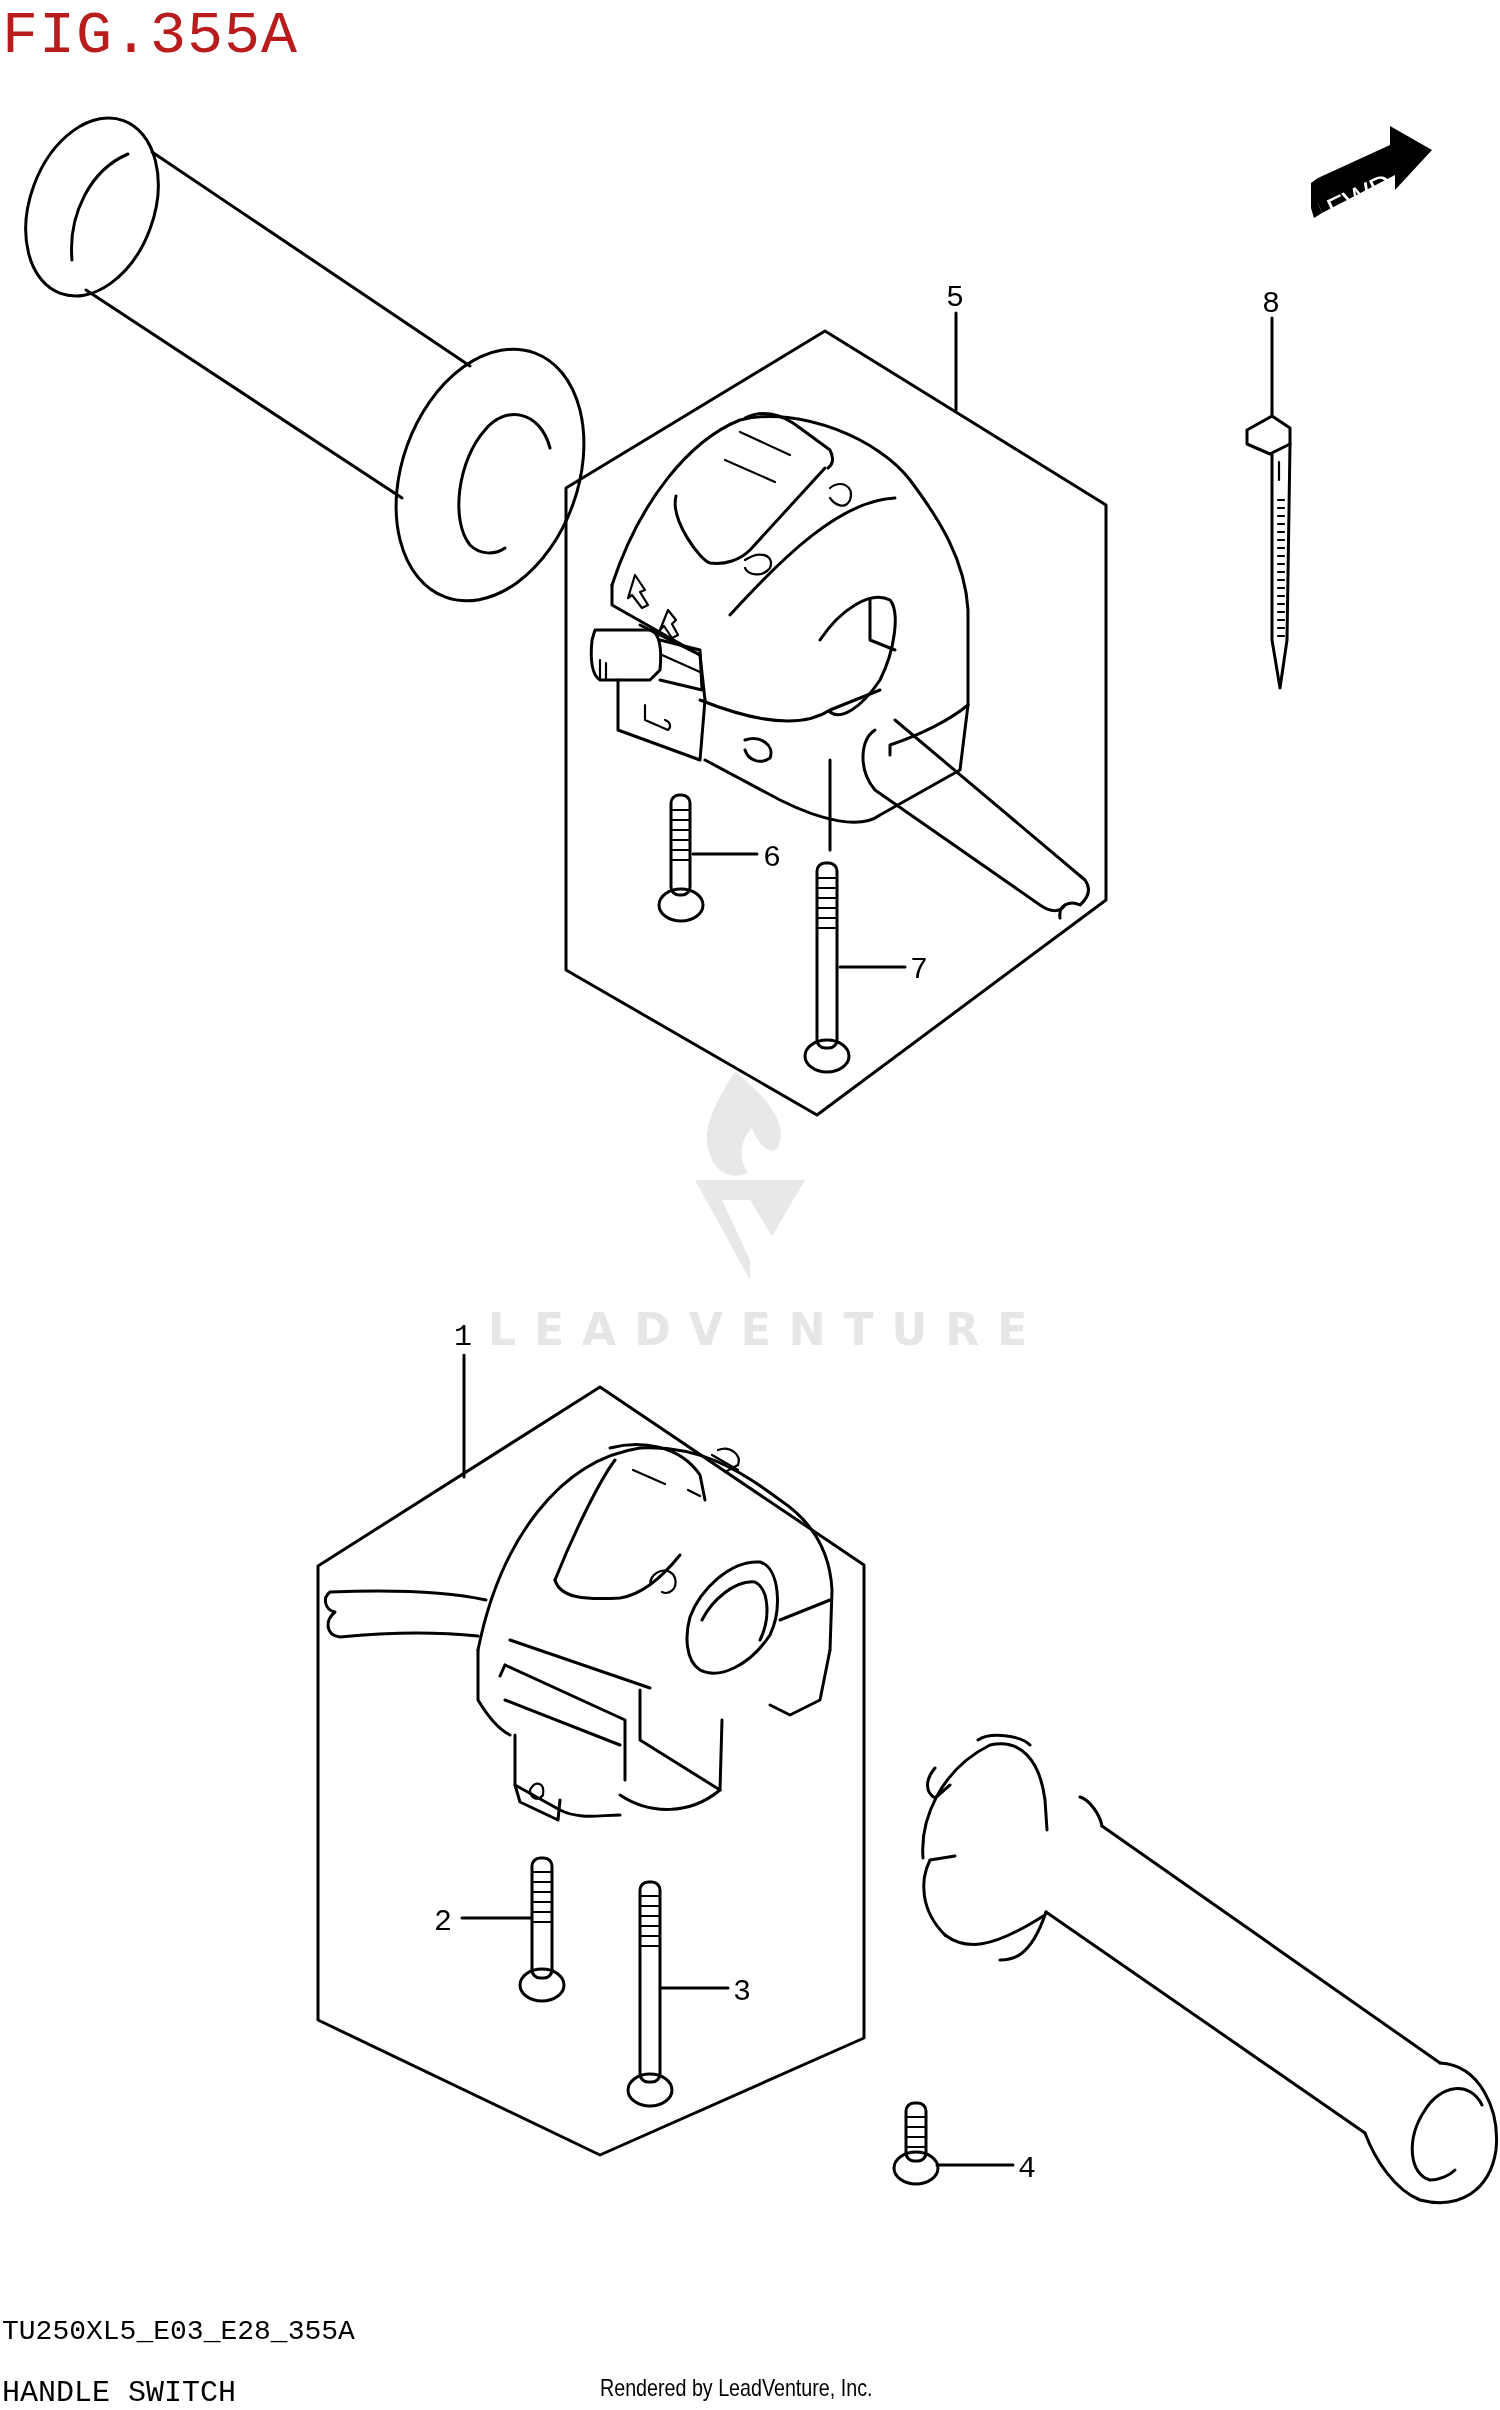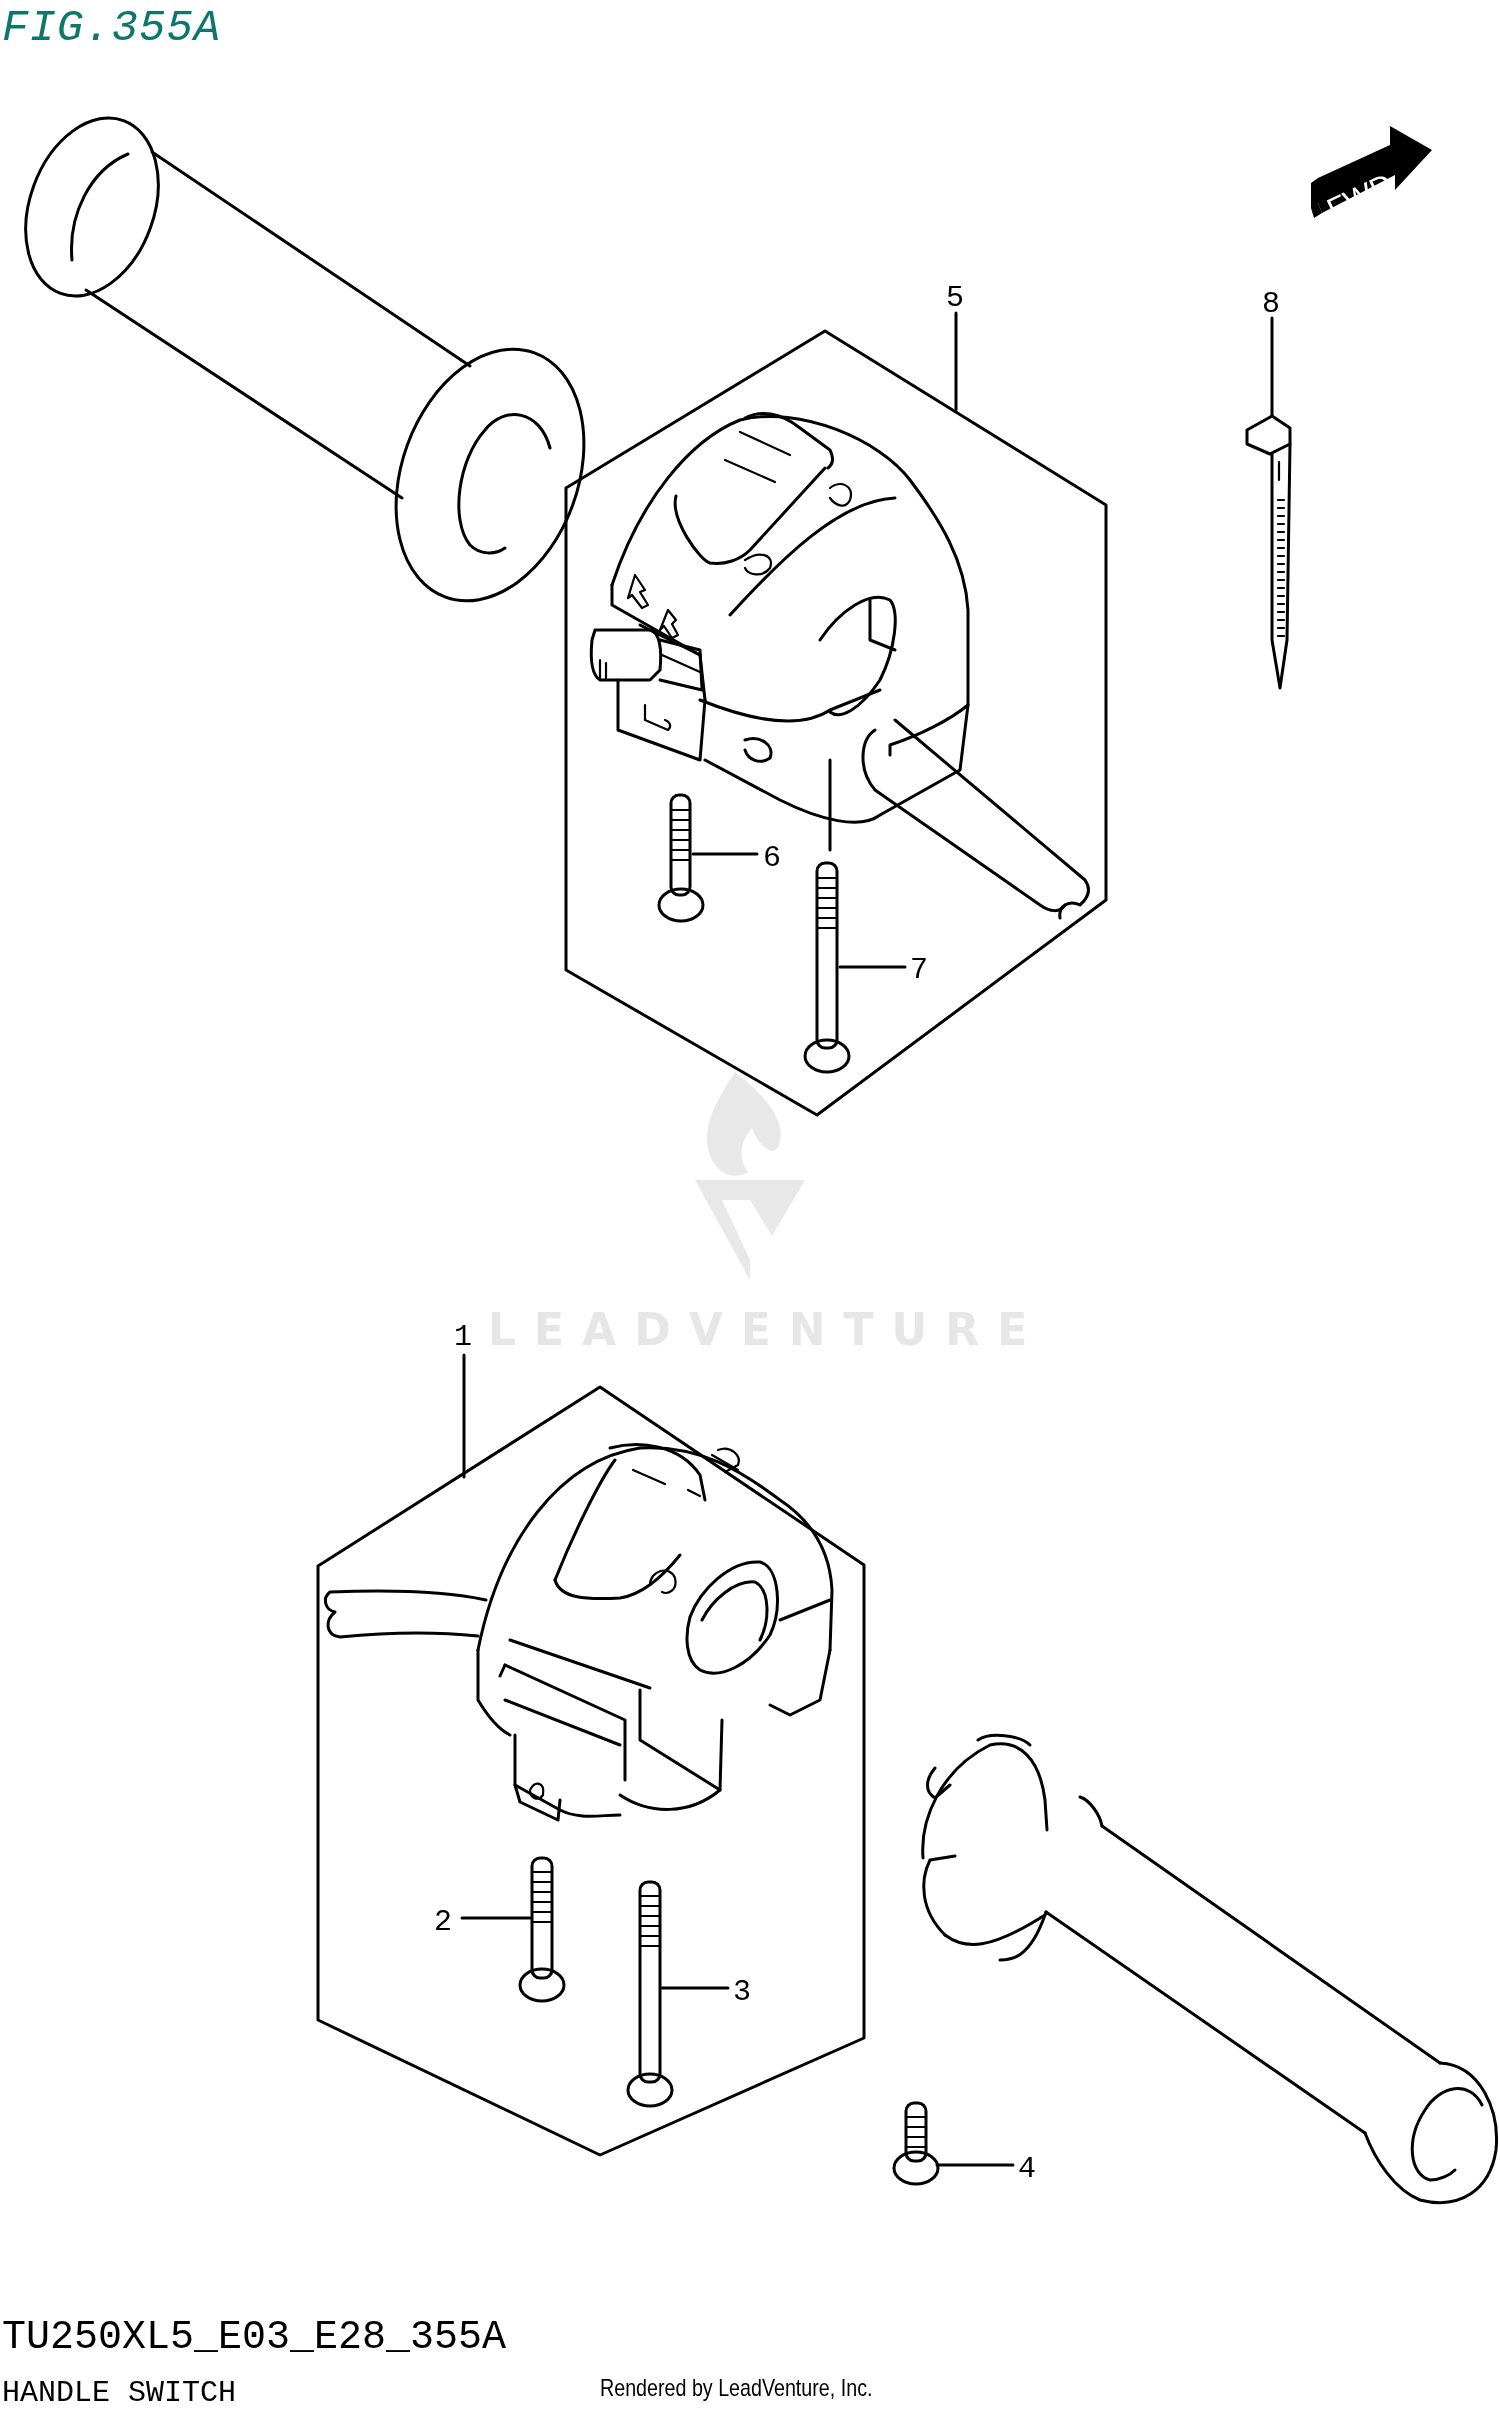--- a/index.html
+++ b/index.html
@@ -1,18 +1,18 @@
 <!DOCTYPE html>
 <html><head>
 <meta charset="utf-8">
 <style>
   html, body { margin: 0; padding: 0; background: #ffffff; }
   body { width: 1500px; height: 2410px; position: relative; overflow: hidden; font-family: "Liberation Mono", monospace; }
-  .fig-title { position: absolute; left: 2px; top: 6px; font-family: "Liberation Mono", "DejaVu Sans Mono", monospace; font-size: 44px; color: #0f766e; letter-spacing: 1px; line-height: 1; font-style: italic; }
-  .code-label { position: absolute; left: 2px; top: 2318px; font-family: "Liberation Mono", monospace; font-size: 40px; color: #000; line-height: 1; }
+  .fig-title { position: absolute; left: 2px; top: 6px; font-family: "Liberation Mono", "DejaVu Sans Mono", monospace; font-size: 60px; color: #b91c1c; letter-spacing: 1px; line-height: 1; }
+  .code-label { position: absolute; left: 2px; top: 2318px; font-family: "Liberation Mono", monospace; font-size: 28px; color: #000; line-height: 1; }
   .name-label { position: absolute; left: 2px; top: 2366px; font-family: "Liberation Mono", monospace; font-size: 30px; color: #000; line-height: 1; margin-top: 12px; }
   .credit { position: absolute; left: 600px; top: 2376px; font-family: "Liberation Sans", sans-serif; font-size: 24px; color: #000; transform: scaleX(0.82); transform-origin: left top; line-height: 1; }
   svg.drawing { position: absolute; left: 0; top: 0; }
   .ln { fill: none; stroke: #000; stroke-width: 3; stroke-linecap: round; stroke-linejoin: round; }
   .thin { fill: none; stroke: #000; stroke-width: 2.2; stroke-linecap: round; stroke-linejoin: round; }
   .callout { font-family: "Liberation Mono", "DejaVu Sans Mono", monospace; font-size: 30px; fill: #000; }
   .wm-text { font-family: "DejaVu Sans", sans-serif; font-size: 44px; font-weight: bold; fill: #e6e6e6; letter-spacing: 18px; }
 </style>
 </head>
 <body>

